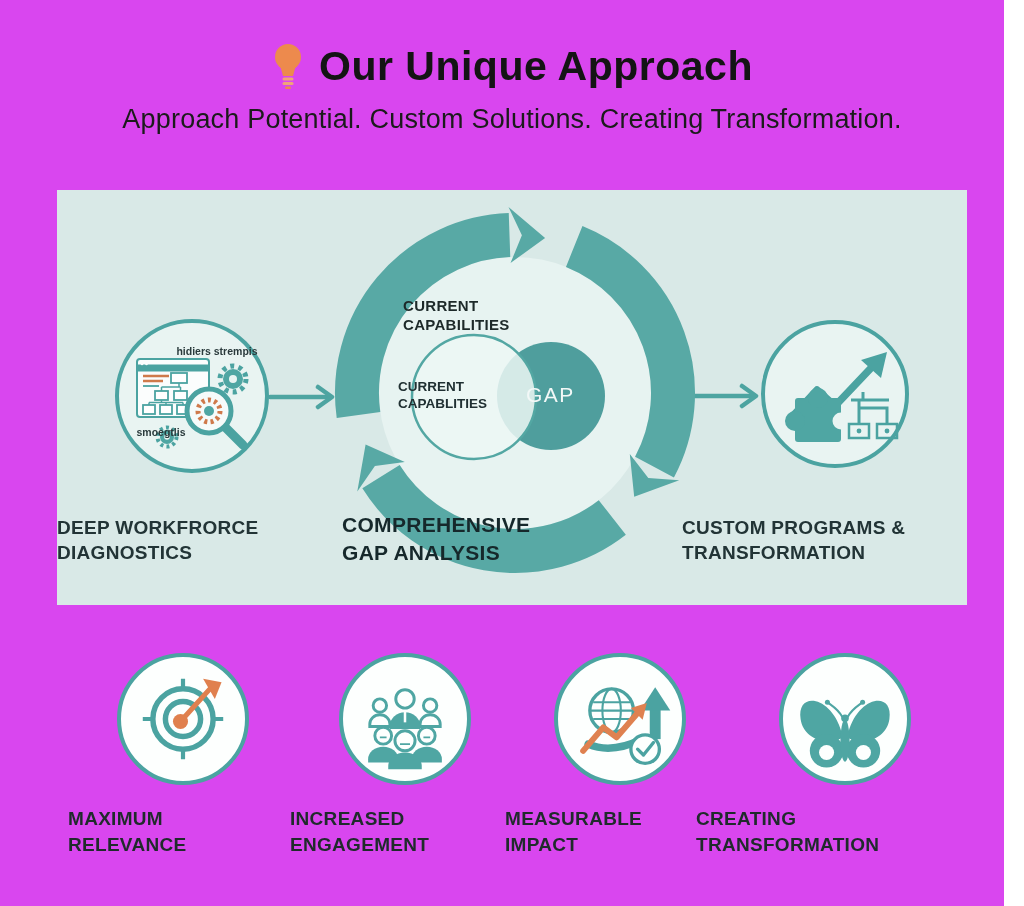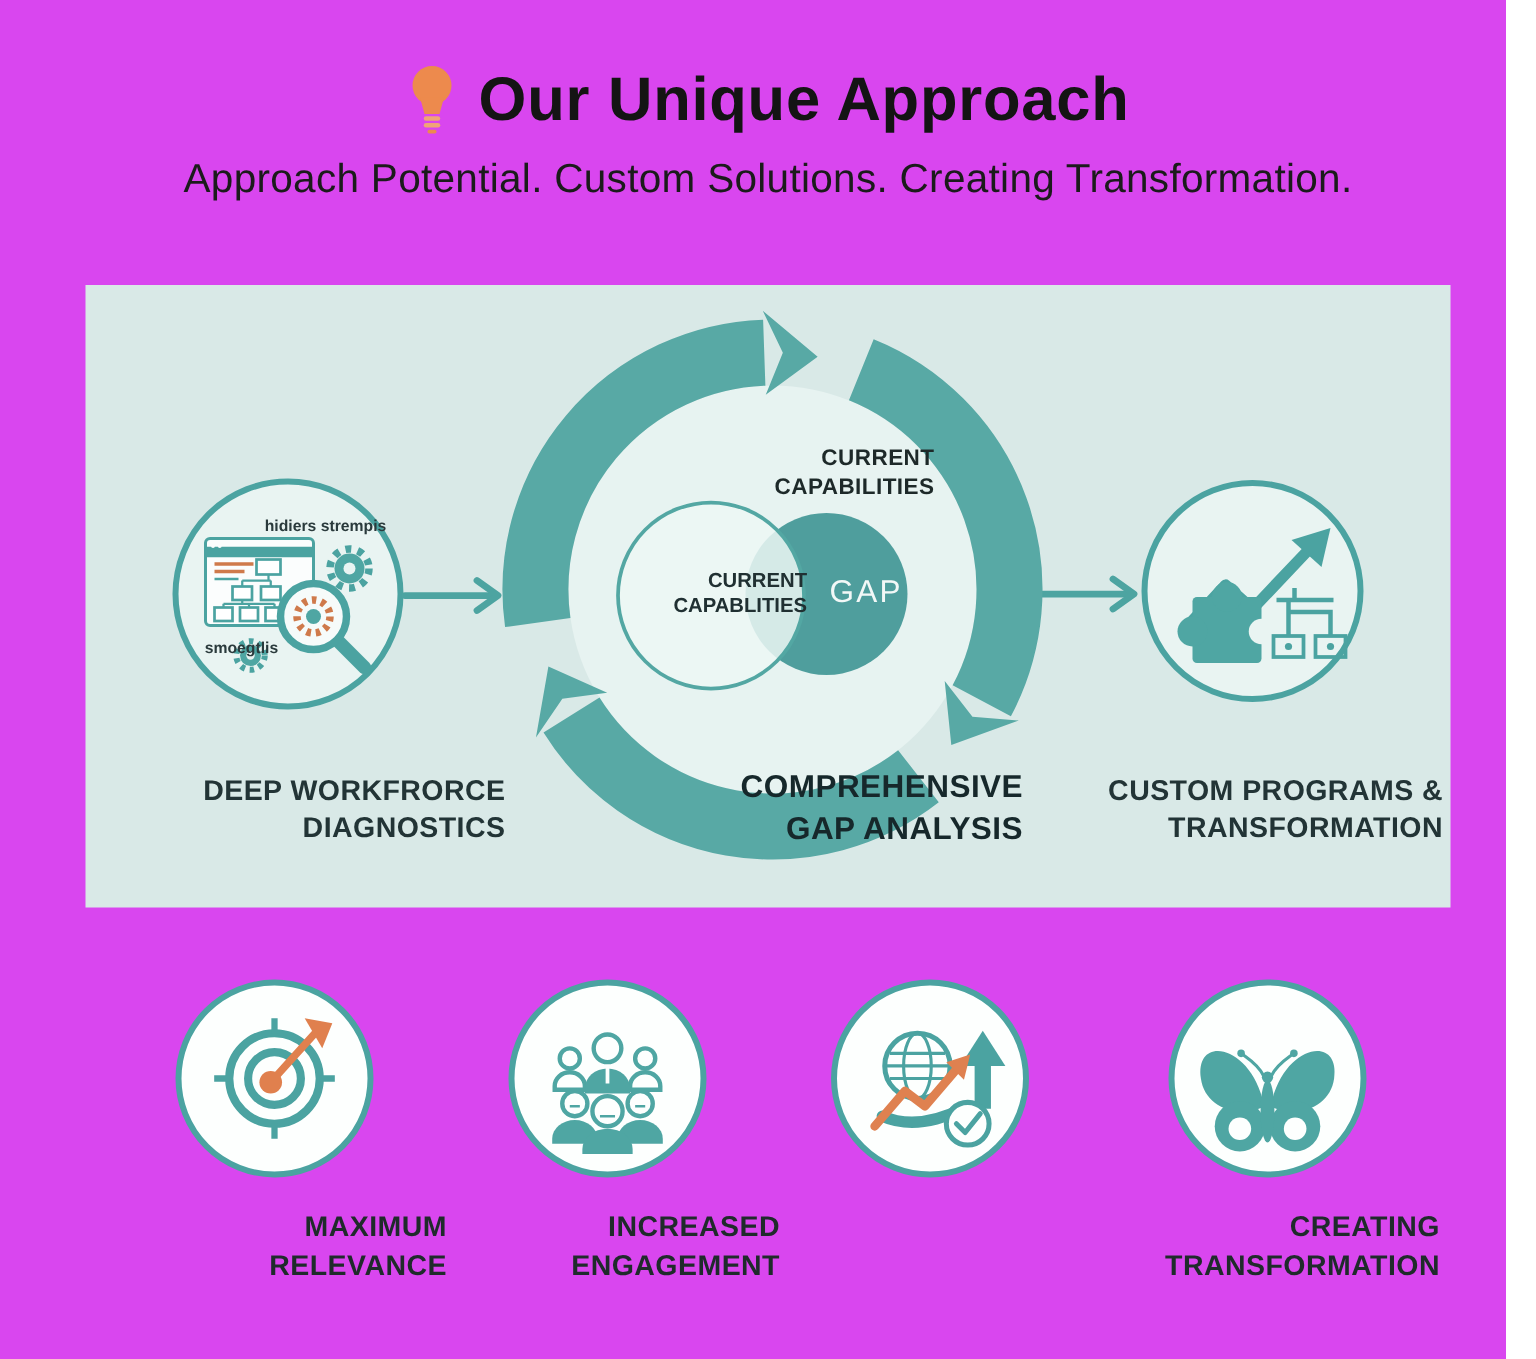--- a/index.html
+++ b/index.html
@@ -19,48 +19,48 @@
     background:#e9f4f2;box-sizing:border-box;}
   .circle-left{left:115px;top:319px;width:154px;height:154px;}
   .circle-right{left:761px;top:320px;width:148px;height:148px;}
 
   .flow-arrow{position:absolute;width:80px;height:26px;}
   .arrow-1{left:266px;top:384px;}
   .arrow-2{left:690px;top:383px;}
 
   .ring-wrap{position:absolute;left:325px;top:203px;width:380px;height:380px;}
 
-  .ml{white-space:pre-line;text-align:right;}
+  .ml{white-space:pre-line;text-align:left;}
 
   .step-label{position:absolute;font-size:19px;font-weight:bold;color:#223436;
     line-height:25px;letter-spacing:0.3px;}
   .label-left{left:57px;top:515px;width:280px;}
   .label-center{left:342px;top:511px;width:340px;font-size:21px;line-height:28px;color:#16282b;}
   .label-right{left:682px;top:515px;width:280px;}
 
   .venn-top-label{position:absolute;left:403px;top:296px;width:220px;font-size:15px;
     font-weight:bold;color:#1d2929;line-height:19px;letter-spacing:0.3px;}
   .venn-left-label{position:absolute;left:398px;top:378px;width:140px;font-size:13.5px;
     font-weight:bold;color:#203032;line-height:17px;}
-  .venn-gap-label{position:absolute;left:553px;top:383px;width:64px;font-size:21px;
+  .venn-gap-label{position:absolute;left:526px;top:383px;width:64px;font-size:21px;
     color:#f2f8f7;letter-spacing:1.5px;font-weight:normal;}
 
   .garble{position:absolute;font-size:10.5px;font-weight:bold;color:#2a3a3c;text-align:center;}
   .garble-top{left:156px;top:345px;width:122px;}
   .garble-bottom{left:101px;top:426px;width:120px;}
 
   
   .outcome-circle{position:absolute;width:132px;height:132px;border:4px solid #4ba3a1;
     border-radius:50%;background:#fdfffe;box-sizing:border-box;top:653px;
     display:flex;align-items:center;justify-content:center;}
   .oc-1{left:117px;} .oc-2{left:339px;} .oc-3{left:554px;} .oc-4{left:779px;}
 
   .outcome-label{position:absolute;top:806px;width:230px;font-size:19px;font-weight:bold;
     color:#1f2b2b;line-height:26px;letter-spacing:0.3px;}
-  .ol-1{left:68px;} .ol-2{left:290px;} .ol-3{left:505px;} .ol-4{left:730px;}
+  .ol-1{left:68px;} .ol-2{left:290px;} .ol-3{left:505px;} .ol-4{left:696px;}
 
   svg{display:block;}
 </style>
 </head>
 <body>
 
 <div id="page">
 
   <div class="header">
     <div class="title-row">
@@ -270,16 +270,18 @@
       </g>
       <circle cx="53" cy="54" r="3" fill="#4fa6a3"></circle>
       <circle cx="95" cy="54" r="3" fill="#4fa6a3"></circle>
     </svg>
   </div>
 
   <div class="outcome-label ol-1 ml">MAXIMUM
 RELEVANCE</div>
   <div class="outcome-label ol-2 ml">INCREASED
 ENGAGEMENT</div>
+  <div class="outcome-label ol-3 ml">MEASURABLE
+IMPACT</div>
   <div class="outcome-label ol-4 ml">CREATING
 TRANSFORMATION</div>
 
 </div>
 
 </body></html>

